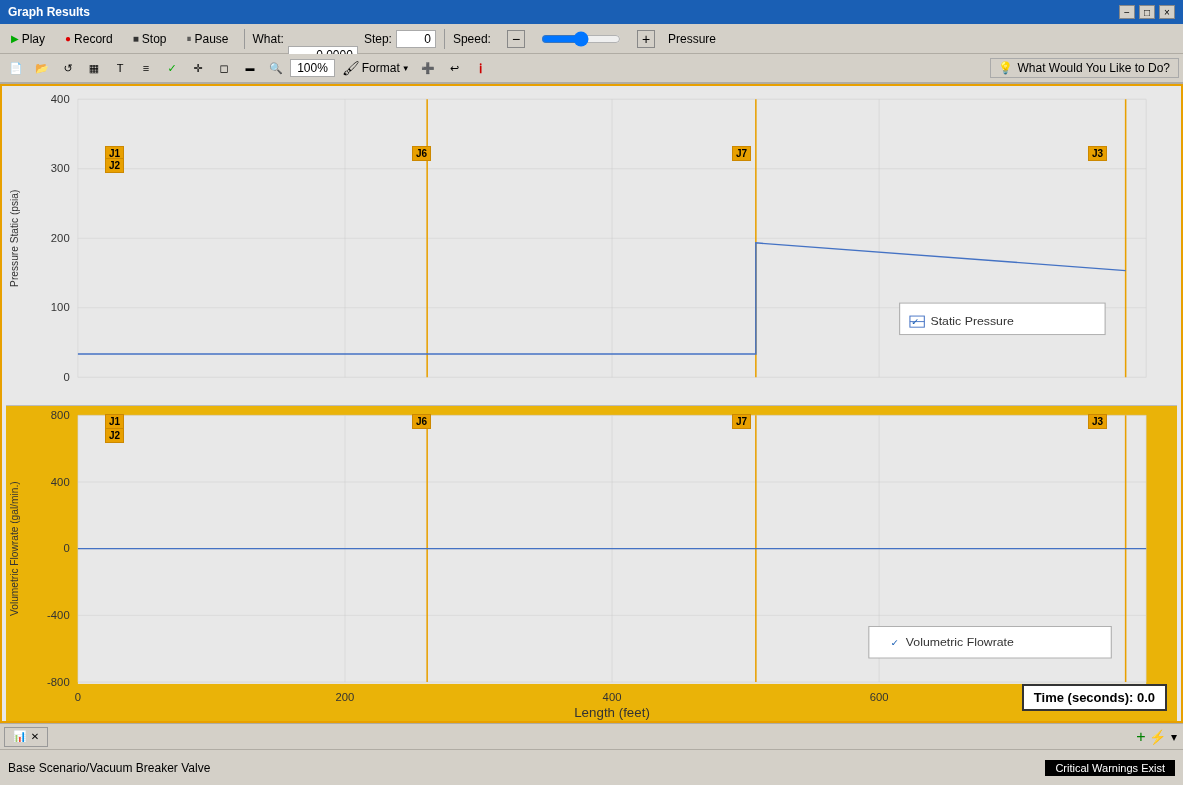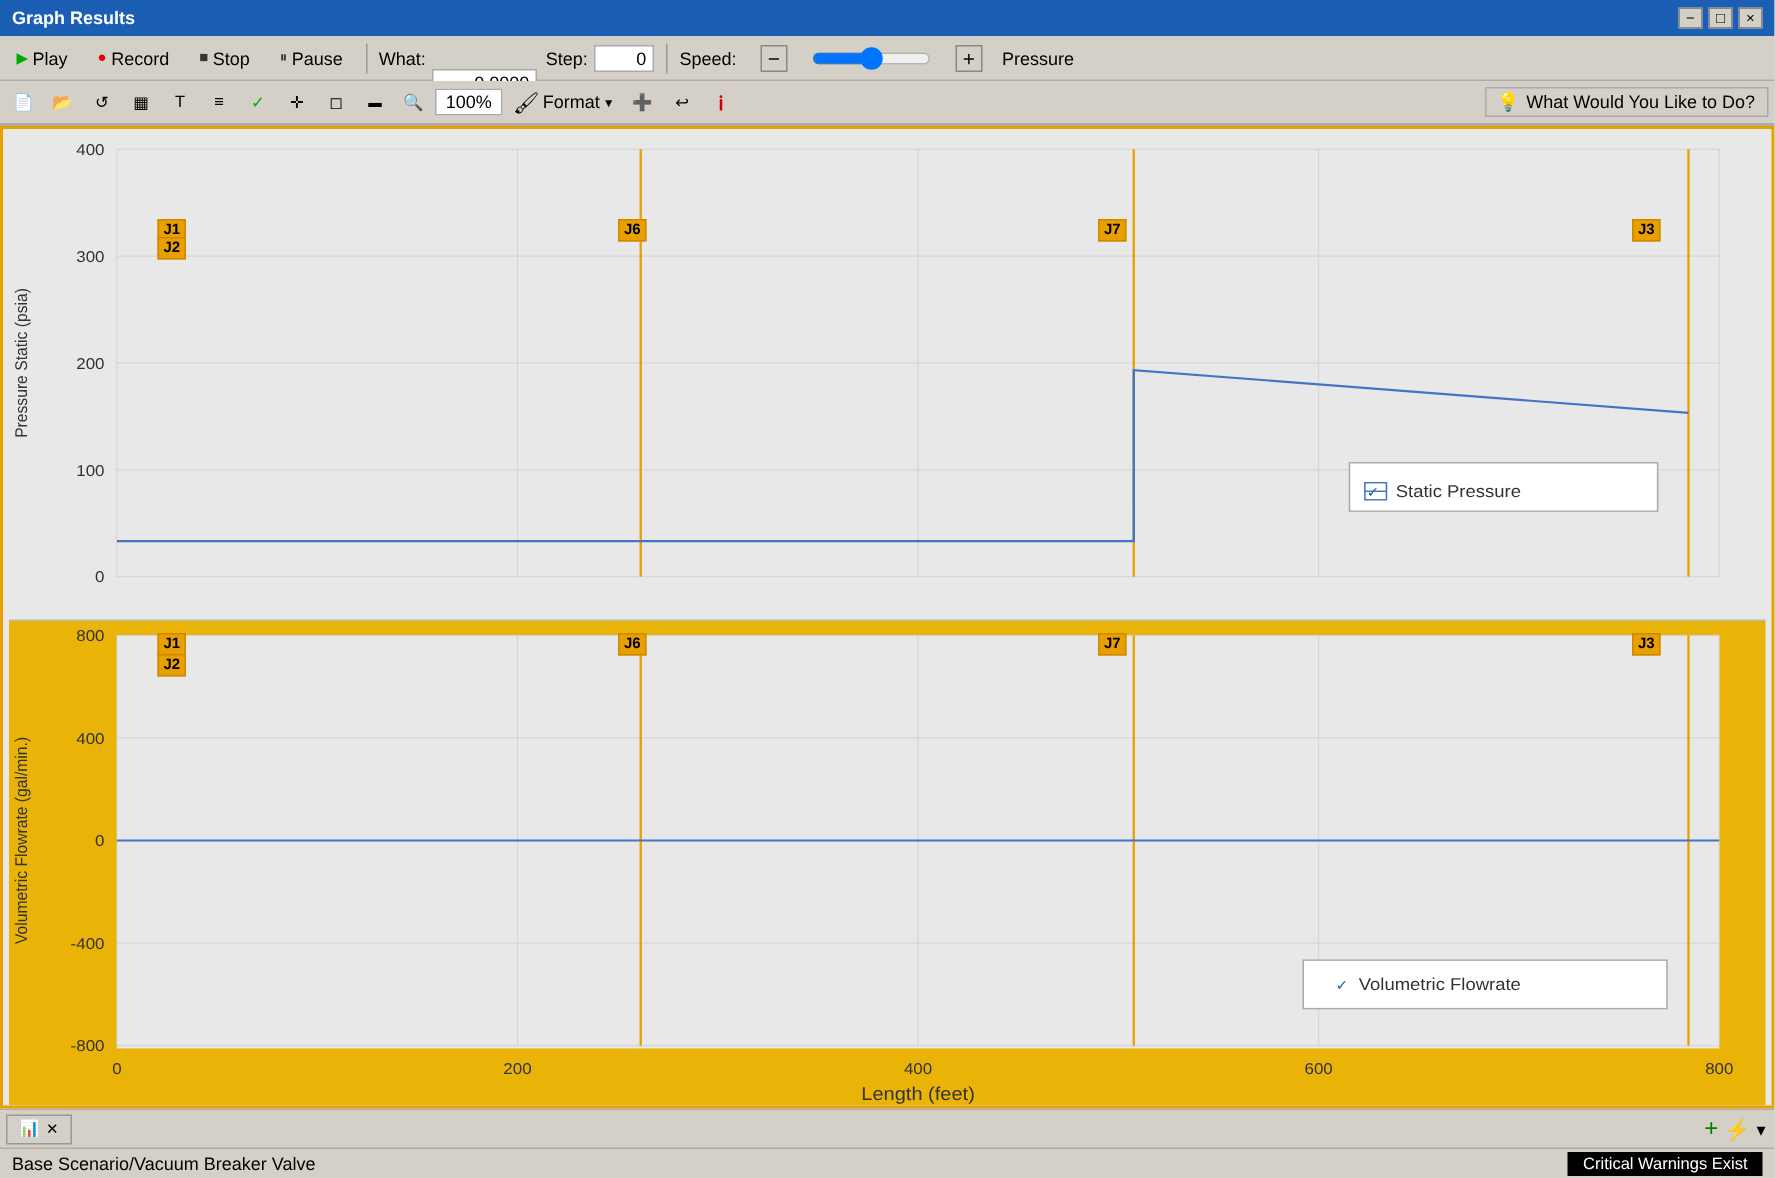--- a/index.html
+++ b/index.html
@@ -35,21 +35,21 @@
     .time-badge { position: absolute; bottom: 10px; right: 10px; border: 2px solid #333; background: white; padding: 4px 10px; font-size: 13px; font-weight: bold; }
 
     .status-bar { background: #d4d0c8; height: 26px; display: flex; align-items: center; border-top: 1px solid #b0aca4; }
     .tab-bar { display: flex; align-items: center; height: 100%; padding: 0 4px; gap: 4px; }
     .tab-item { display: flex; align-items: center; gap: 4px; padding: 2px 8px; background: #d4d0c8; border: 1px solid #999; height: 20px; font-size: 11px; cursor: pointer; }
     .tab-close { font-size: 10px; cursor: pointer; }
     .tab-add { color: green; font-size: 16px; cursor: pointer; margin-left: auto; }
     .tab-bolt { color: #e8a000; font-size: 14px; cursor: pointer; }
     .tab-chevron { font-size: 12px; cursor: pointer; }
 
-    .bottom-bar { background: #d4d0c8; height: 20px; display: flex; align-items: center; padding: 0 8px; border-top: 1px solid #b0aca4; justify-content: space-between; }
+    .bottom-bar { background: #d4d0c8; height: 36px; display: flex; align-items: center; padding: 0 8px; border-top: 1px solid #b0aca4; justify-content: space-between; }
     .bottom-bar-text { font-size: 12px; }
     .warning-badge { background: #000000; color: white; padding: 2px 10px; font-size: 11px; }
 
     svg { display: block; }
 
     .junction-label { background: #e8a000; border: 1px solid #cc8800; color: #000; font-size: 10px; padding: 1px 3px; position: absolute; font-weight: bold; }
 
     .format-btn { display: flex; align-items: center; gap: 2px; padding: 2px 4px; border: 1px solid transparent; background: #d4d0c8; cursor: pointer; font-size: 12px; height: 24px; }
     .dropdown-arrow { font-size: 8px; }
 
@@ -253,20 +253,23 @@
         <div style="position:absolute;top:8px;left:406px;">
           <span class="junction-label">J6</span>
         </div>
         <div style="position:absolute;top:8px;left:726px;">
           <span class="junction-label">J7</span>
         </div>
         <div style="position:absolute;top:8px;left:1082px;">
           <span class="junction-label">J3</span>
         </div>
 
+        <div class="time-badge">
+          <span>Time (seconds): 0.0</span>
+        </div>
       </div>
 
     </div>
   </div>
 
   <div class="status-bar">
     <div class="tab-bar">
       <div class="tab-item">
         <span>📊</span>
         <span class="tab-close">✕</span>

